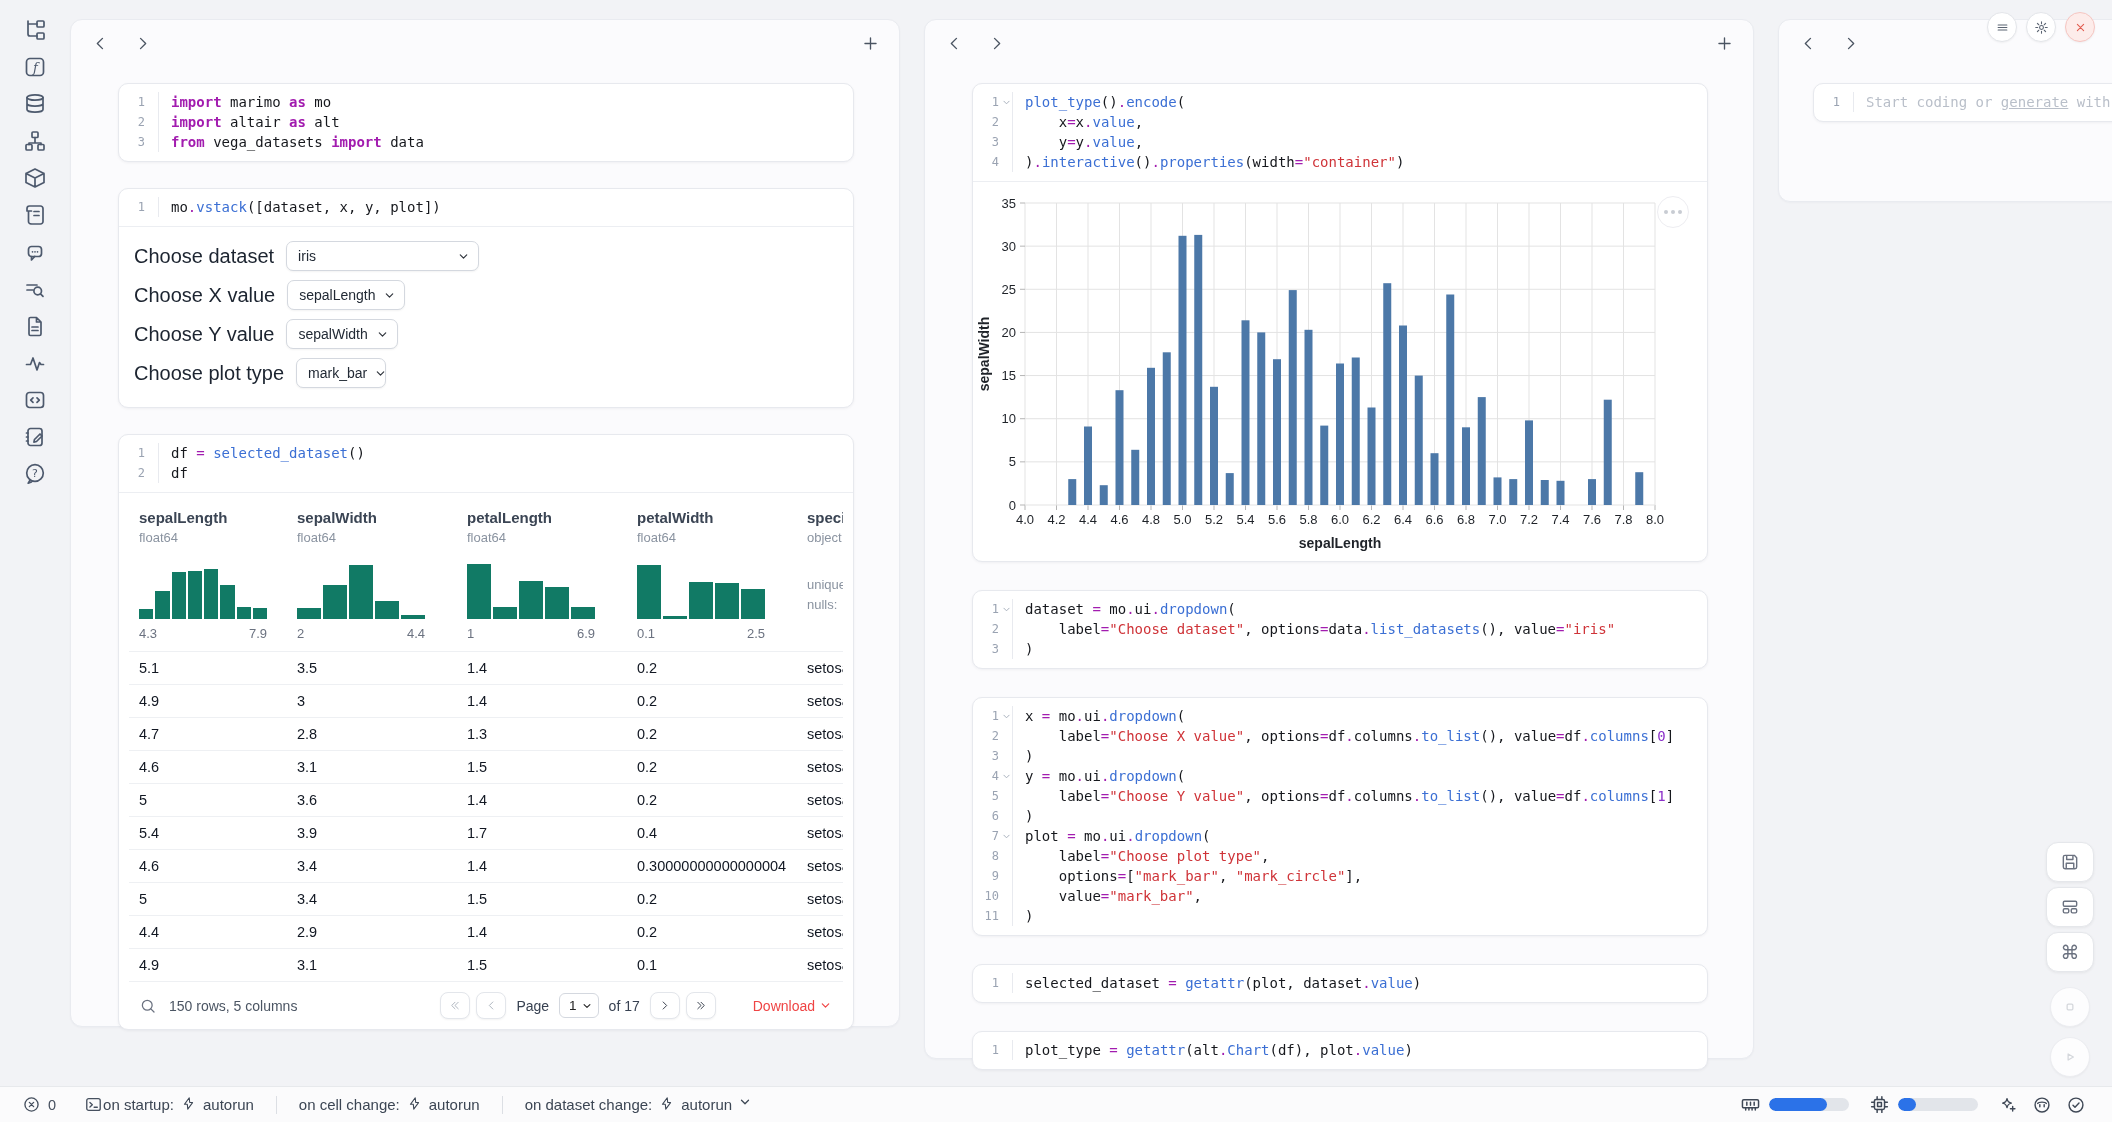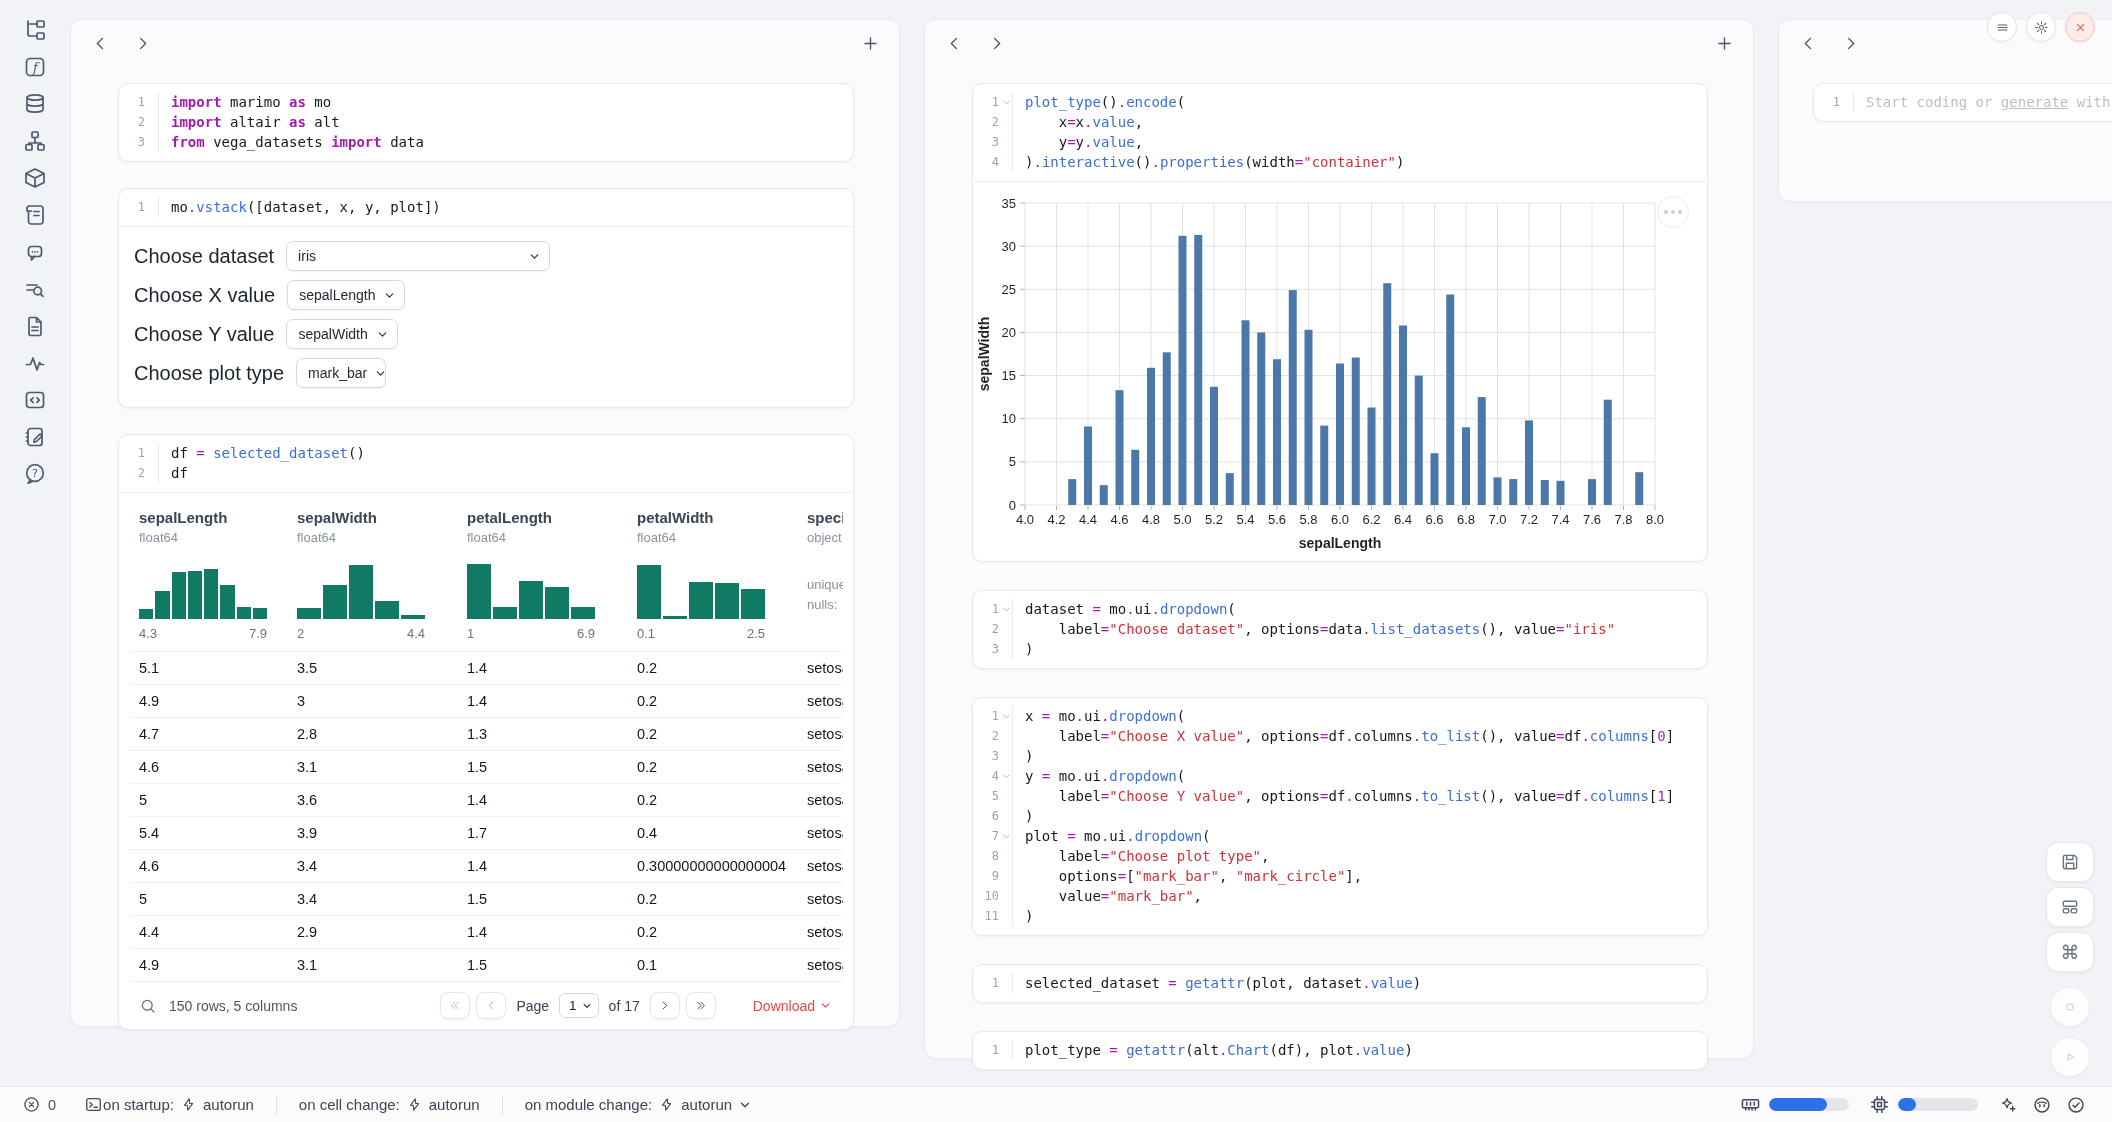--- a/index.html
+++ b/index.html
@@ -40,21 +40,21 @@
   .tk-ph{color:#b9bfc9}
   .tk-phu{color:#b9bfc9;text-decoration:underline}
   .divider{border-top:1px solid #eceef2}
 
   
   .dd-out{padding:14px 15px 10px}
   .dd-row{display:flex;align-items:center;gap:12px;margin-bottom:9px;height:30px}
   .dd-label{font-size:20px;color:#1c2430}
   .select{display:inline-flex;align-items:center;justify-content:space-between;height:30px;padding:0 9px 0 11px;border:1px solid #d4d8df;border-radius:7px;background:#fff;box-shadow:0 1px 2px rgba(0,0,0,.05);font-size:14px;color:#222a35;cursor:pointer}
   .select svg{width:11px;height:11px;color:#30353d;flex:none;margin-left:8px}
-  .dd-row:nth-child(1) .select{width:264px}
+  .dd-row:nth-child(1) .select{width:193px}
   .dd-row:nth-child(2) .select{width:118px}
   .dd-row:nth-child(3) .select{width:112px}
   .dd-row:nth-child(4) .select{width:90px}
 
   
   .tbl{padding:0 10px;overflow:hidden}
   .thead,.tr{display:grid;grid-template-columns:158px 170px 170px 170px 1fr}
   .th{padding:16px 10px 0;overflow:hidden}
   .th-name{font-size:15px;font-weight:bold;color:#3b4554;white-space:nowrap}
   .th-type{font-size:13px;color:#8a93a0;margin-top:4px;white-space:nowrap}
@@ -100,21 +100,21 @@
   .fround svg{width:18px;height:18px}
 
   
   .statusbar{position:absolute;left:0;bottom:0;width:2112px;height:36px;background:#fbfbfc;border-top:1px solid #e7e9ec;display:flex;align-items:center;color:#46505f}
   .sb-left{display:flex;align-items:center}
   .errbadge{display:flex;align-items:center;gap:7px;margin-left:22px;cursor:pointer}
   .errbadge svg{width:19px;height:19px}
   .errbadge .cnt{font-size:14.5px}
   .termbtn{margin-left:28px;background:none;border:none;color:#46505f;cursor:pointer}
   .termbtn svg{width:19px;height:19px}
-  .mode{display:flex;align-items:center;gap:7px;font-size:15px;color:#3c4654;cursor:pointer}
+  .mode{display:flex;gap:7px;font-size:15px;color:#3c4654;cursor:pointer}
   .mode svg.bolt{width:15px;height:15px}
   .mode svg.chev{width:12px;height:12px}
   .vdiv{width:1px;height:18px;background:#dcdfe4;margin:0 22px}
   .mode:first-of-type{margin-left:40px}
   .sb-right{margin-left:auto;display:flex;align-items:center;padding-right:26px}
   .sb-right svg.res{width:21px;height:21px;color:#3f4856}
   .meter{width:80px;height:13px;background:#e2e5ea;border-radius:7px;overflow:hidden;margin-left:8px}
   .meter i{display:block;height:100%;background:#2b72e8;border-radius:7px}
   .gap20{width:20px}.gap14{width:14px}
   .sb-ic{background:none;border:none;color:#3f4856;cursor:pointer;display:flex}
@@ -908,21 +908,21 @@
       <span>on cell change:</span>
       <svg class="bolt" viewBox="0 0 24 24">
           <g fill="none" stroke="currentColor" stroke-width="1.7" stroke-linecap="round" stroke-linejoin="round">
             <path d="M13.2 2.8L5.5 13.3h4.6L10.8 21l7.7-10.5h-4.6z"></path>
           </g>
         </svg>
       <span>autorun</span>
     </div>
     <div class="vdiv"></div>
     <div class="mode">
-      <span>on module change:</span>
+      <span>on dataset change:</span>
       <svg class="bolt" viewBox="0 0 24 24">
           <g fill="none" stroke="currentColor" stroke-width="1.7" stroke-linecap="round" stroke-linejoin="round">
             <path d="M13.2 2.8L5.5 13.3h4.6L10.8 21l7.7-10.5h-4.6z"></path>
           </g>
         </svg>
       <span>autorun</span>
       <svg class="chev" viewBox="0 0 24 24">
           <g fill="none" stroke="currentColor" stroke-width="2.6" stroke-linecap="round" stroke-linejoin="round">
             <path d="M5 8.5l7 7 7-7"></path>
           </g>

